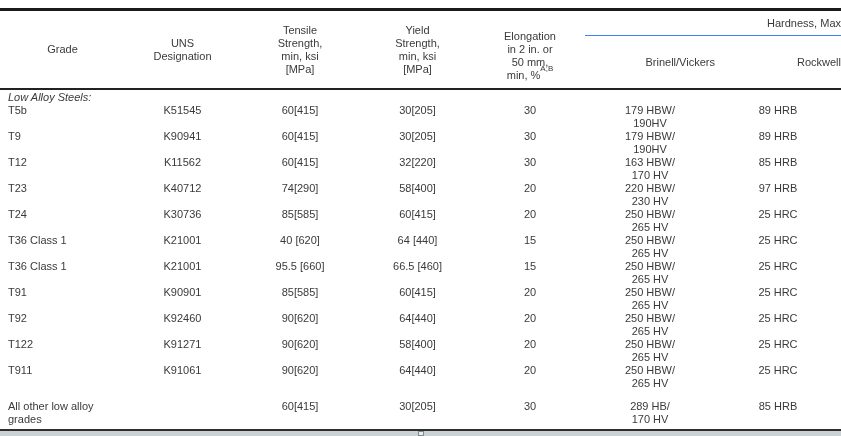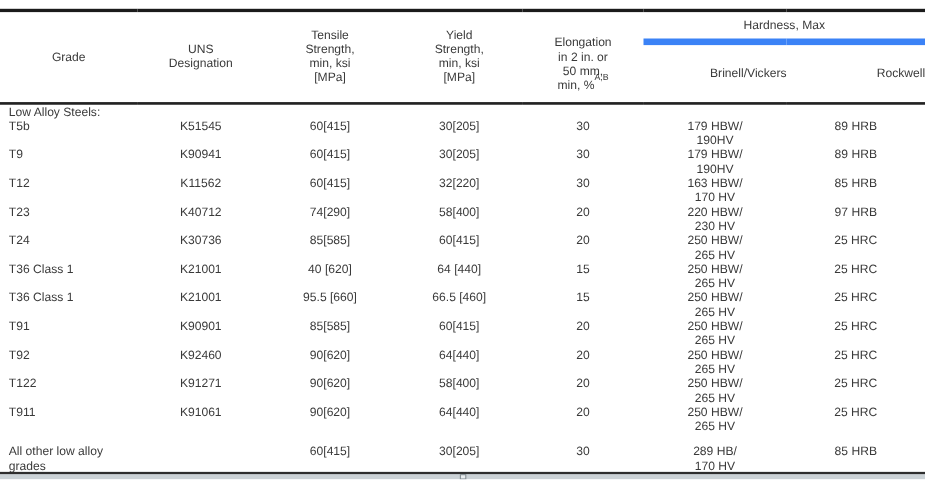--- a/index.html
+++ b/index.html
@@ -24,28 +24,29 @@
     font-size: 11px;
     line-height: 13px;
     padding: 0;
     white-space: pre-line;
     text-align: center;
     color: #3a3a3a;
   }
   thead th { vertical-align: middle; }
   thead { border-bottom: 2px solid #222222; }
   th.group-hardness {
-    border-bottom: 6px solid #3b82f6;
+    border-bottom: 1px solid #3b82f6;
     height: 24px;
+    text-align: right;
   }
   tr.subhead th { height: 52px; text-align: right; }
   tbody td { vertical-align: top; }
   td.c-grade, th.h-grade-col { }
   td.c-grade { text-align: left; padding-left: 8px; }
-  tr.section td { padding-top: 1px; }
+  tr.section td { font-style: italic; padding-top: 1px; }
   tr.gap td { padding-top: 10px; }
   sup.fnote {
     font-size: 8px;
     line-height: 0;
     position: relative;
     top: -3px;
     margin-top: 33px;
   }
   .bottom-band {
     position: absolute;

